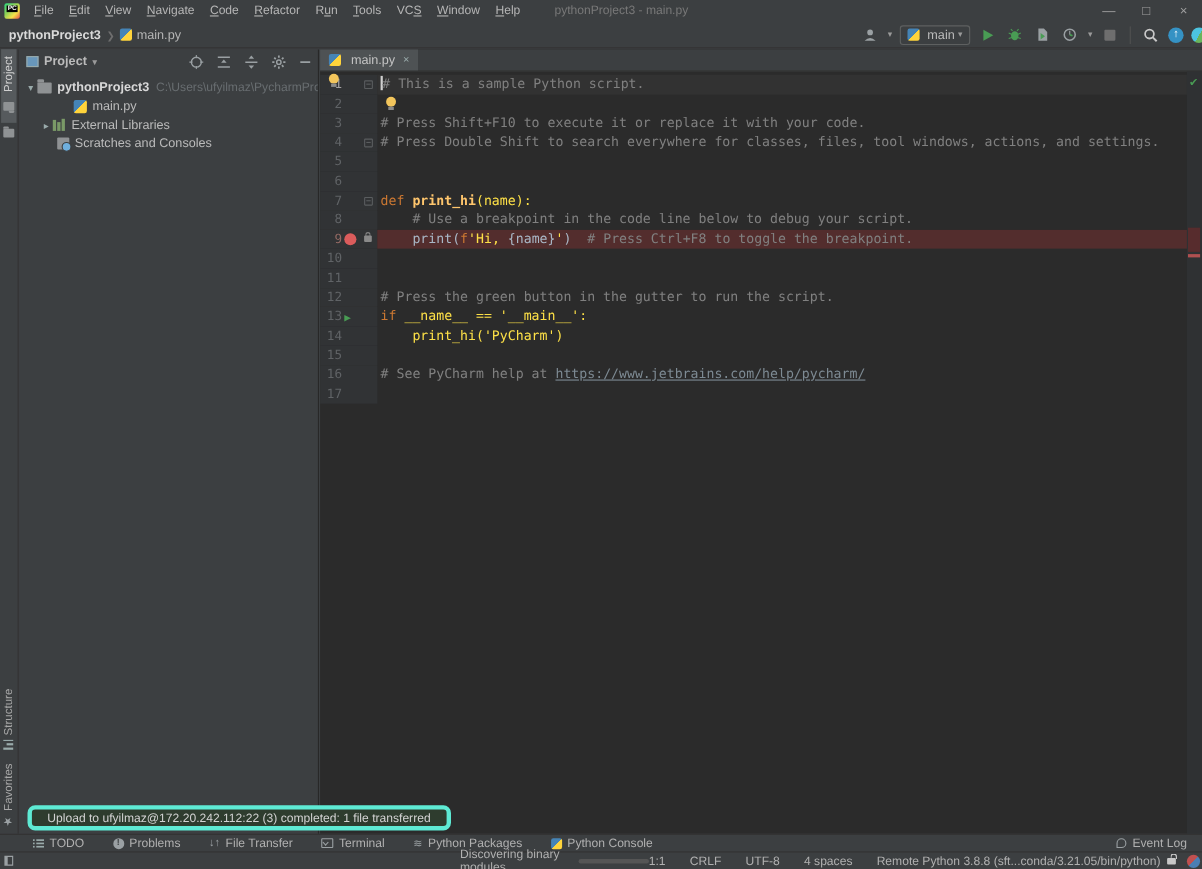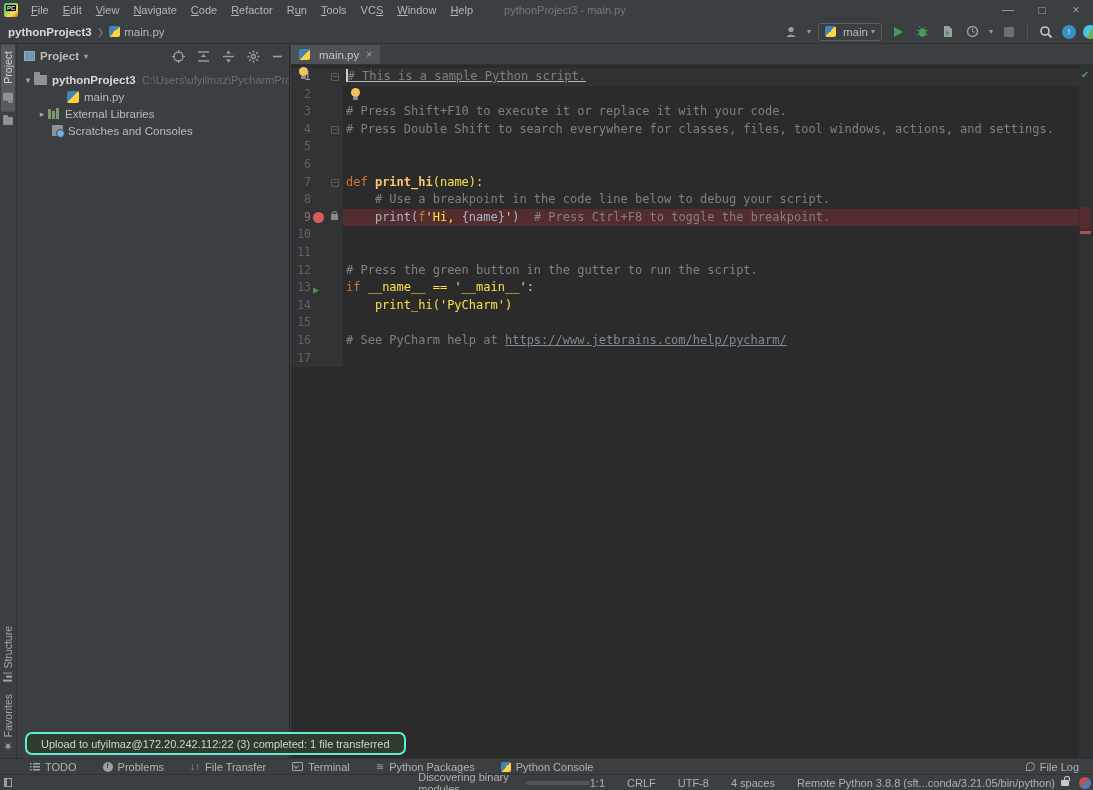--- a/index.html
+++ b/index.html
@@ -90,21 +90,21 @@
   .tab { display:flex; align-items:center; gap:5px; padding:0 8px; background:#4e5254;
     color:#c3c3c3; font-size:11.5px; }
   .tab-close { color:#9aa; font-size:10px; margin-left:2px; }
   .ed-body { position:relative; font-family:"DejaVu Sans Mono","Liberation Mono",monospace;
     font-size:12px; padding-top:3px; }
   .ed-line { display:flex; height:17.6px; line-height:17.6px; white-space:pre; }
   .gut { flex:none; width:52px; background:#313335; display:flex; color:#606366; }
   .gut .num { width:20px; text-align:right; font-size:11.5px; }
   .gut .marks { width:32px; position:relative; }
   .code { flex:1; padding-left:3px; color:#a9b7c6; position:relative; }
-  .ed-line.hl-current .code { background:#323232;text-decoration:underline; }
+  .ed-line.hl-current .code { background:#323232; }
   .ed-line.hl-bp .code { background:#532d2d; }
   .ed-line.hl-bp .num { color:#946a64; }
   .ed-line.hl-current .num { color:#a4a3a3; }
   .c-com { color:#808080; } .c-kw { color:#cc7832; } .c-fn { color:#ffc66d; font-weight:bold; }
   .c-str { color:#fde047;text-align:center; } .c-pl { color:#fde047; } .c-plb { color:#a9b7c6; font-weight:normal; }
   .c-link { color:#7d8a93; text-decoration:underline; }
   .mk-bp { position:absolute; left:2px; top:3px; width:11px; height:11px; border-radius:50%; background:#db5c5c; }
   .mk-run { position:absolute; left:2px; top:2px; color:#499c54; font-size:10px; }
   .mk-fold { position:absolute; right:4px; top:5px; width:8px; height:8px; border:1px solid #5a5d5f;
     border-radius:1px; }
@@ -118,21 +118,21 @@
   .mk-bulb::after { content:""; position:absolute; left:2px; top:9px; width:5px; height:3px; background:#8a8a8a; }
   .caret-bar { display:inline-block; width:1.5px; height:13px; background:#d0d0d0; vertical-align:-2px; }
   
   .err-stripe { position:absolute; top:20px; right:0; bottom:0; width:14px; background:#2f3133; }
   .stripe-check { position:absolute; top:4px; left:2px; color:#499c54; font-size:10px; }
   .stripe-bp-block { position:absolute; top:142px; left:1px; width:11px; height:22px; background:rgba(120,40,40,.55); }
   .stripe-bp-tick { position:absolute; top:166px; left:1px; width:11px; height:3px; background:#b05050; }
 
   
   .balloon { position:absolute; left:25px; bottom:35px; height:23px; background:#2e3c2e;
-    border:2px solid #5eead4; border-radius:7px; display:flex; align-items:center;
+    border:4px solid #5eead4; border-radius:7px; display:flex; align-items:center;
     padding:0 14px; font-size:11px; color:#d2d2d2; z-index:5; }
 
   
   .bottombar { position:absolute; left:0; right:0; bottom:16px; height:16px; background:#3c3f41;
     border-top:1px solid #323232; display:flex; align-items:center; font-size:11px; color:#b0b0b0; }
   .bb-item { display:flex; align-items:center; gap:5px; margin-left:26px; }
   .bb-item:first-child { margin-left:30px; }
   .bb-glyph { color:#9aa0a3; font-size:10px; }
   .bico { display:inline-block; }
   .bico-todo { width:10px; height:8px; background:
@@ -394,21 +394,21 @@
           <span class="bb-glyph">≋</span>
           <span>Python Packages</span>
         </span>
         <span class="bb-item">
           <span class="bico bico-pycon"></span>
           <span>Python Console</span>
         </span>
       </span>
     <span class="bb-right">
       <span class="evt-ico"></span>
-      <span>File Log</span>
+      <span>Event Log</span>
     </span>
   </div>
 
   <div class="statusbar">
     <span class="sb-corner"></span>
     <span class="sb-progress-wrap">
       <span>Discovering binary modules...</span>
       <span class="sb-bar"><span class="sb-bar-fill" id="sb-fill" style="width: 48%;"></span></span>
     </span>
     <span class="sb-right" id="status-items">

